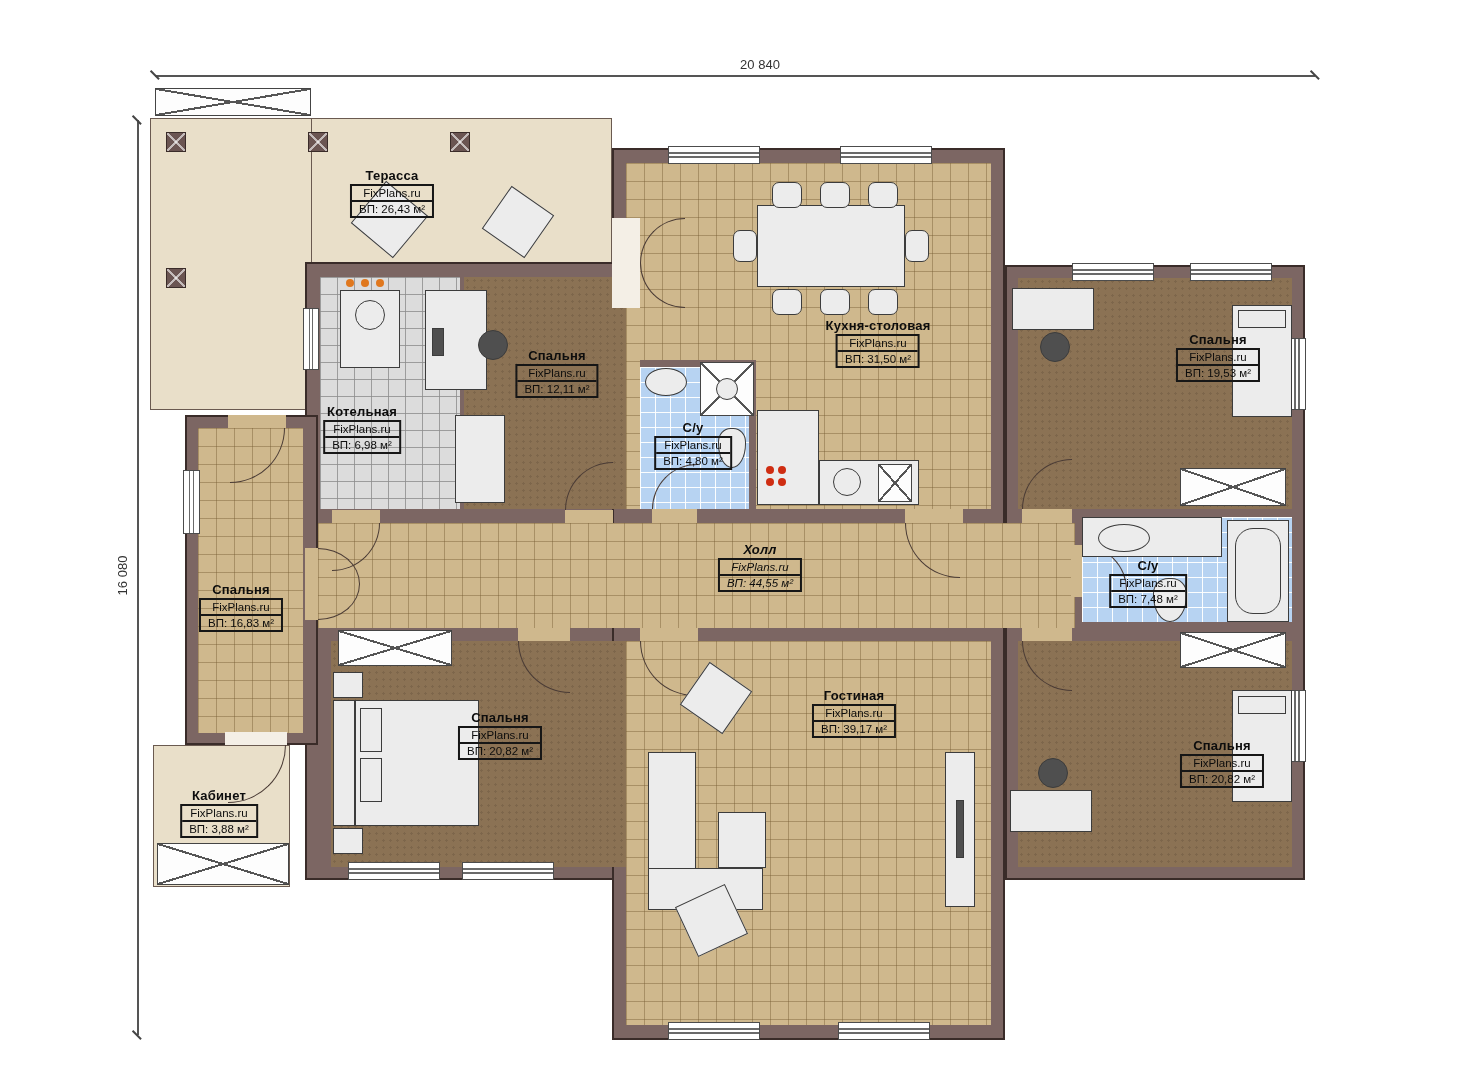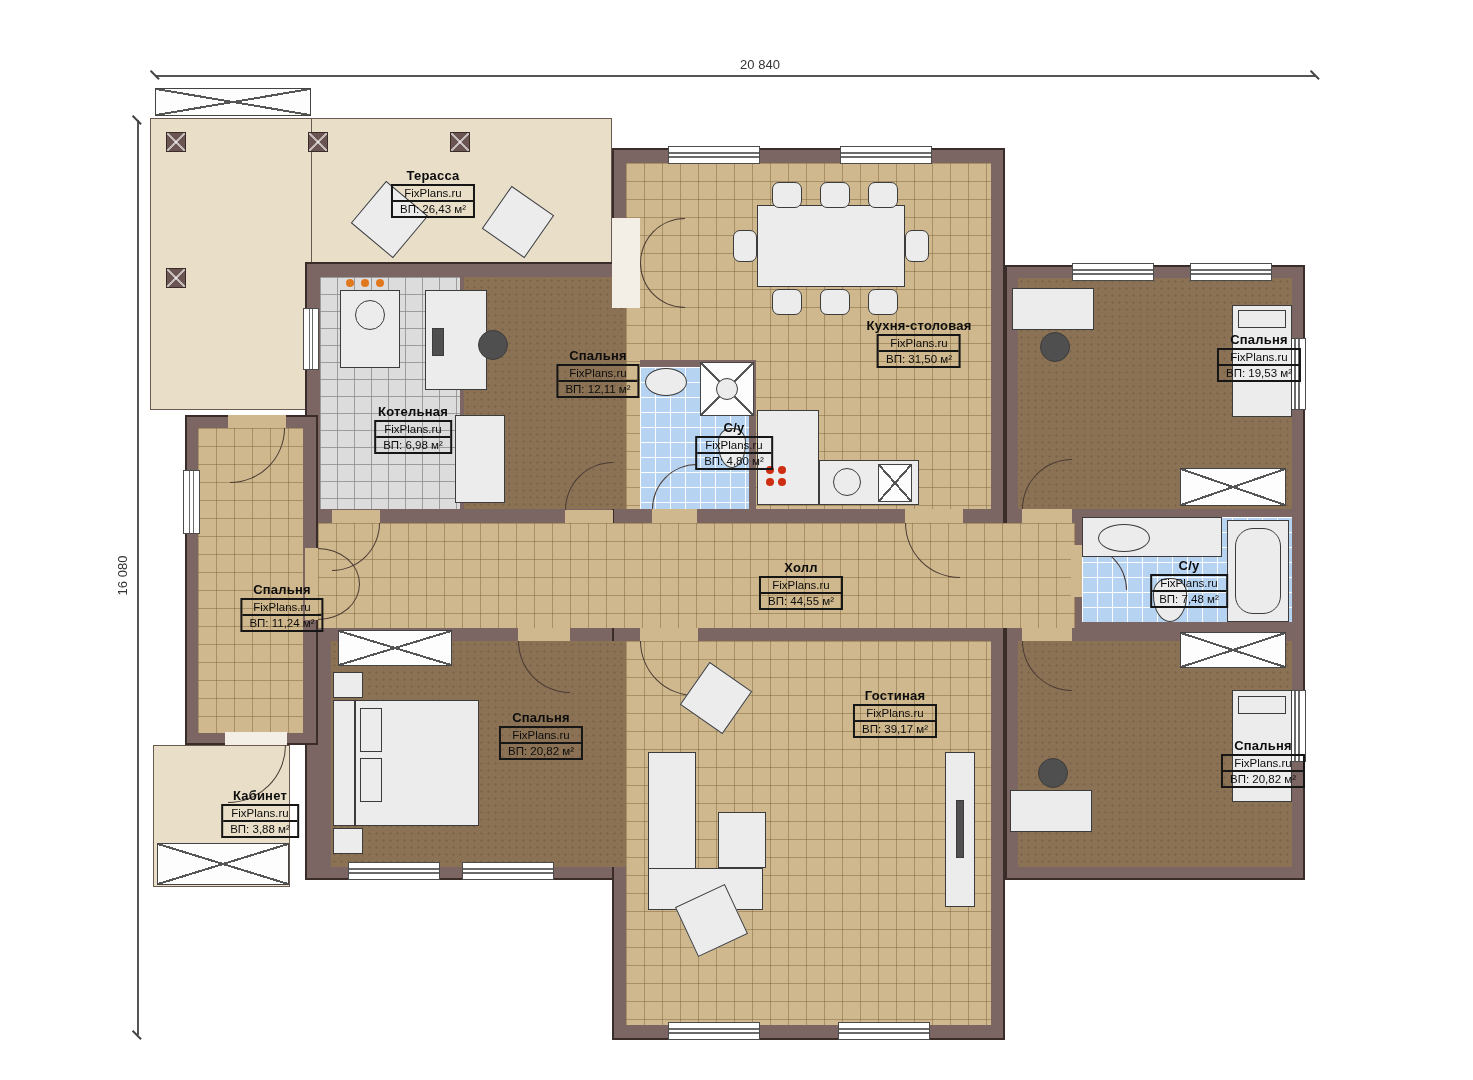--- a/index.html
+++ b/index.html
@@ -44,21 +44,21 @@
   .xbox{position:absolute;background-color:#fdfdfd;border:1.5px solid #444;box-sizing:border-box;background-image:
       linear-gradient(to top right, transparent calc(50% - 1px), #555 calc(50% - 1px) calc(50% + 1px), transparent calc(50% + 1px)),
       linear-gradient(to bottom right, transparent calc(50% - 1px), #555 calc(50% - 1px) calc(50% + 1px), transparent calc(50% + 1px));}
   .col{position:absolute;background:#6b5552;border:1px solid #3a2c29;box-sizing:border-box;background-image:
       linear-gradient(to top right, transparent calc(50% - 1px), rgba(255,255,255,.6) calc(50% - 1px) calc(50% + 1px), transparent calc(50% + 1px)),
       linear-gradient(to bottom right, transparent calc(50% - 1px), rgba(255,255,255,.6) calc(50% - 1px) calc(50% + 1px), transparent calc(50% + 1px));}
   .dot{position:absolute;border-radius:50%;}
   .red{background:#cf2d12;}
   .orange{background:#e0781e;}
   
-  .room-label{position:absolute;transform:translateX(-50%);text-align:center;color:#0d0d0d;z-index:30;margin-left:41px;}
+  .room-label{position:absolute;transform:translateX(-50%);text-align:center;color:#0d0d0d;z-index:30;}
   .rname{font-size:13px;font-weight:bold;margin-bottom:1px;letter-spacing:.2px;}
   .rbox{border:2px solid #161616;display:inline-block;}
   .rrow{font-size:11.5px;padding:1px 7px;border-top:2px solid #161616;white-space:nowrap;}
   .rrow:first-child{border-top:none;}
   
   .dimline{position:absolute;background:#555;}
   .dimtext{position:absolute;font-size:13px;color:#333;}
   .tick{position:absolute;width:12px;height:1.5px;background:#444;transform:rotate(45deg);}
 </style>
 </head>
@@ -228,21 +228,21 @@
   <div class="furn" style="left:1238px;top:696px;width:48px;height:18px;"></div>
   <div class="furn" style="left:1010px;top:790px;width:82px;height:42px;"></div>
   <div class="furn circle dark" style="left:1038px;top:758px;width:30px;height:30px;"></div>
 
   <div class="room-label" style="left:392px;top:168px;">
     <div class="rname">Терасса</div>
     <div class="rbox"><div class="rrow">FixPlans.ru</div>
     <div class="rrow">ВП: 26,43 м²</div></div>
   </div>
 
-  <div class="room-label" style="left:372px;top:404px;">
+  <div class="room-label" style="left:362px;top:404px;">
     <div class="rname">Котельная</div>
     <div class="rbox"><div class="rrow">FixPlans.ru</div>
     <div class="rrow">ВП: 6,98 м²</div></div>
   </div>
 
   <div class="room-label" style="left:557px;top:348px;">
     <div class="rname">Спальня</div>
     <div class="rbox"><div class="rrow">FixPlans.ru</div>
     <div class="rrow">ВП: 12,11 м²</div></div>
   </div>
@@ -261,24 +261,24 @@
 
   <div class="room-label" style="left:1218px;top:332px;">
     <div class="rname">Спальня</div>
     <div class="rbox"><div class="rrow">FixPlans.ru</div>
     <div class="rrow">ВП: 19,53 м²</div></div>
   </div>
 
   <div class="room-label" style="left:241px;top:582px;">
     <div class="rname">Спальня</div>
     <div class="rbox"><div class="rrow">FixPlans.ru</div>
-    <div class="rrow">ВП: 11,24 м²</div></div>
-  </div>
-
-  <div class="room-label" style="left:760px;top:560px;">
+    <div class="rrow">ВП: 16,83 м²</div></div>
+  </div>
+
+  <div class="room-label" style="left:760px;top:542px;font-style:italic;">
     <div class="rname">Холл</div>
     <div class="rbox"><div class="rrow">FixPlans.ru</div>
     <div class="rrow">ВП: 44,55 м²</div></div>
   </div>
 
   <div class="room-label" style="left:1148px;top:558px;">
     <div class="rname">С/у</div>
     <div class="rbox"><div class="rrow">FixPlans.ru</div>
     <div class="rrow">ВП: 7,48 м²</div></div>
   </div>

